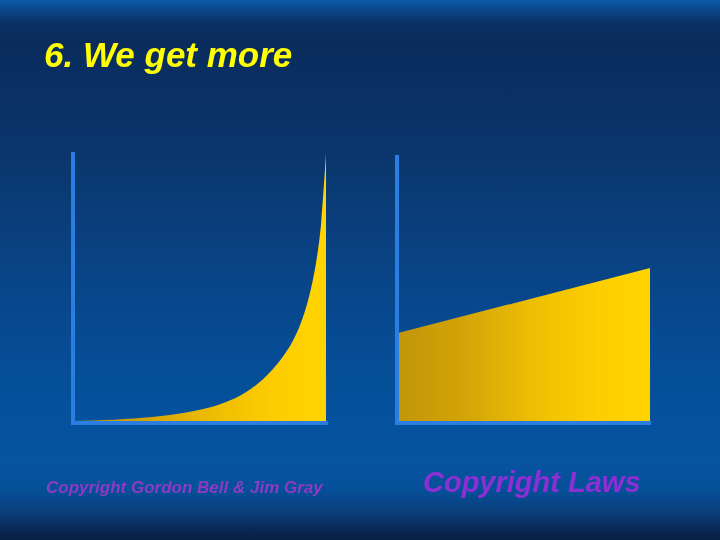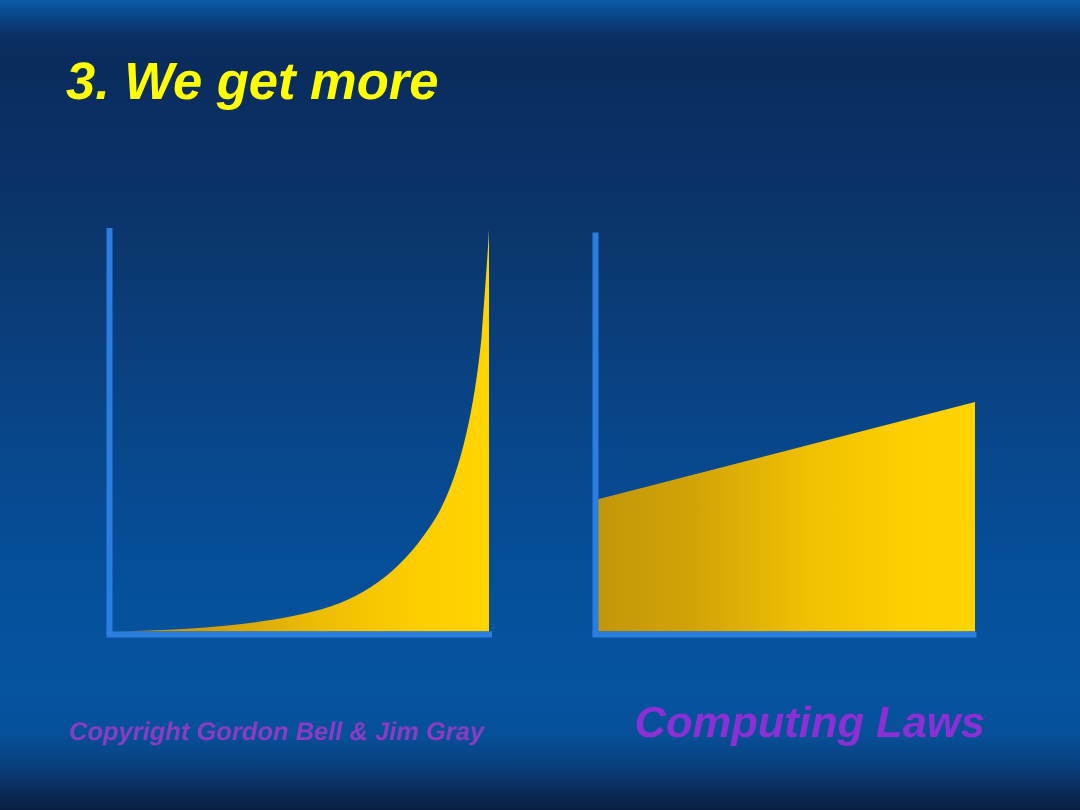--- a/index.html
+++ b/index.html
@@ -74,21 +74,21 @@
     font-style: italic;
     color: #8c2fd4;
     white-space: nowrap;
   }
 </style>
 </head>
 <body>
 
 <div id="slide">
 
-  <div id="title">3. We get more</div>
+  <div id="title">6. We get more</div>
 
   <div class="chart" id="chart-left">
     <svg width="300" height="300" viewBox="0 0 300 300">
       <defs>
         <linearGradient id="goldL" x1="0" y1="0" x2="1" y2="0">
           <stop offset="0%" stop-color="#bd920a"></stop>
           <stop offset="25%" stop-color="#cfa007"></stop>
           <stop offset="55%" stop-color="#edbd03"></stop>
           <stop offset="80%" stop-color="#fdcd00"></stop>
           <stop offset="100%" stop-color="#ffd400"></stop>
@@ -123,15 +123,15 @@
       <path d="M 20 193 L 272 128 L 272 281 L 20 281 Z" fill="url(#goldR)"></path>
 
       <rect x="17" y="15" width="4" height="268" fill="#2a7de1"></rect>
 
       <rect x="17" y="281" width="256" height="4" fill="#2a7de1"></rect>
     </svg>
   </div>
 
   <div id="footer-copyright">Copyright Gordon Bell &amp; Jim Gray</div>
 
-  <div id="footer-section">Computing Laws</div>
+  <div id="footer-section">Copyright Laws</div>
 
 </div>
 
 </body></html>

